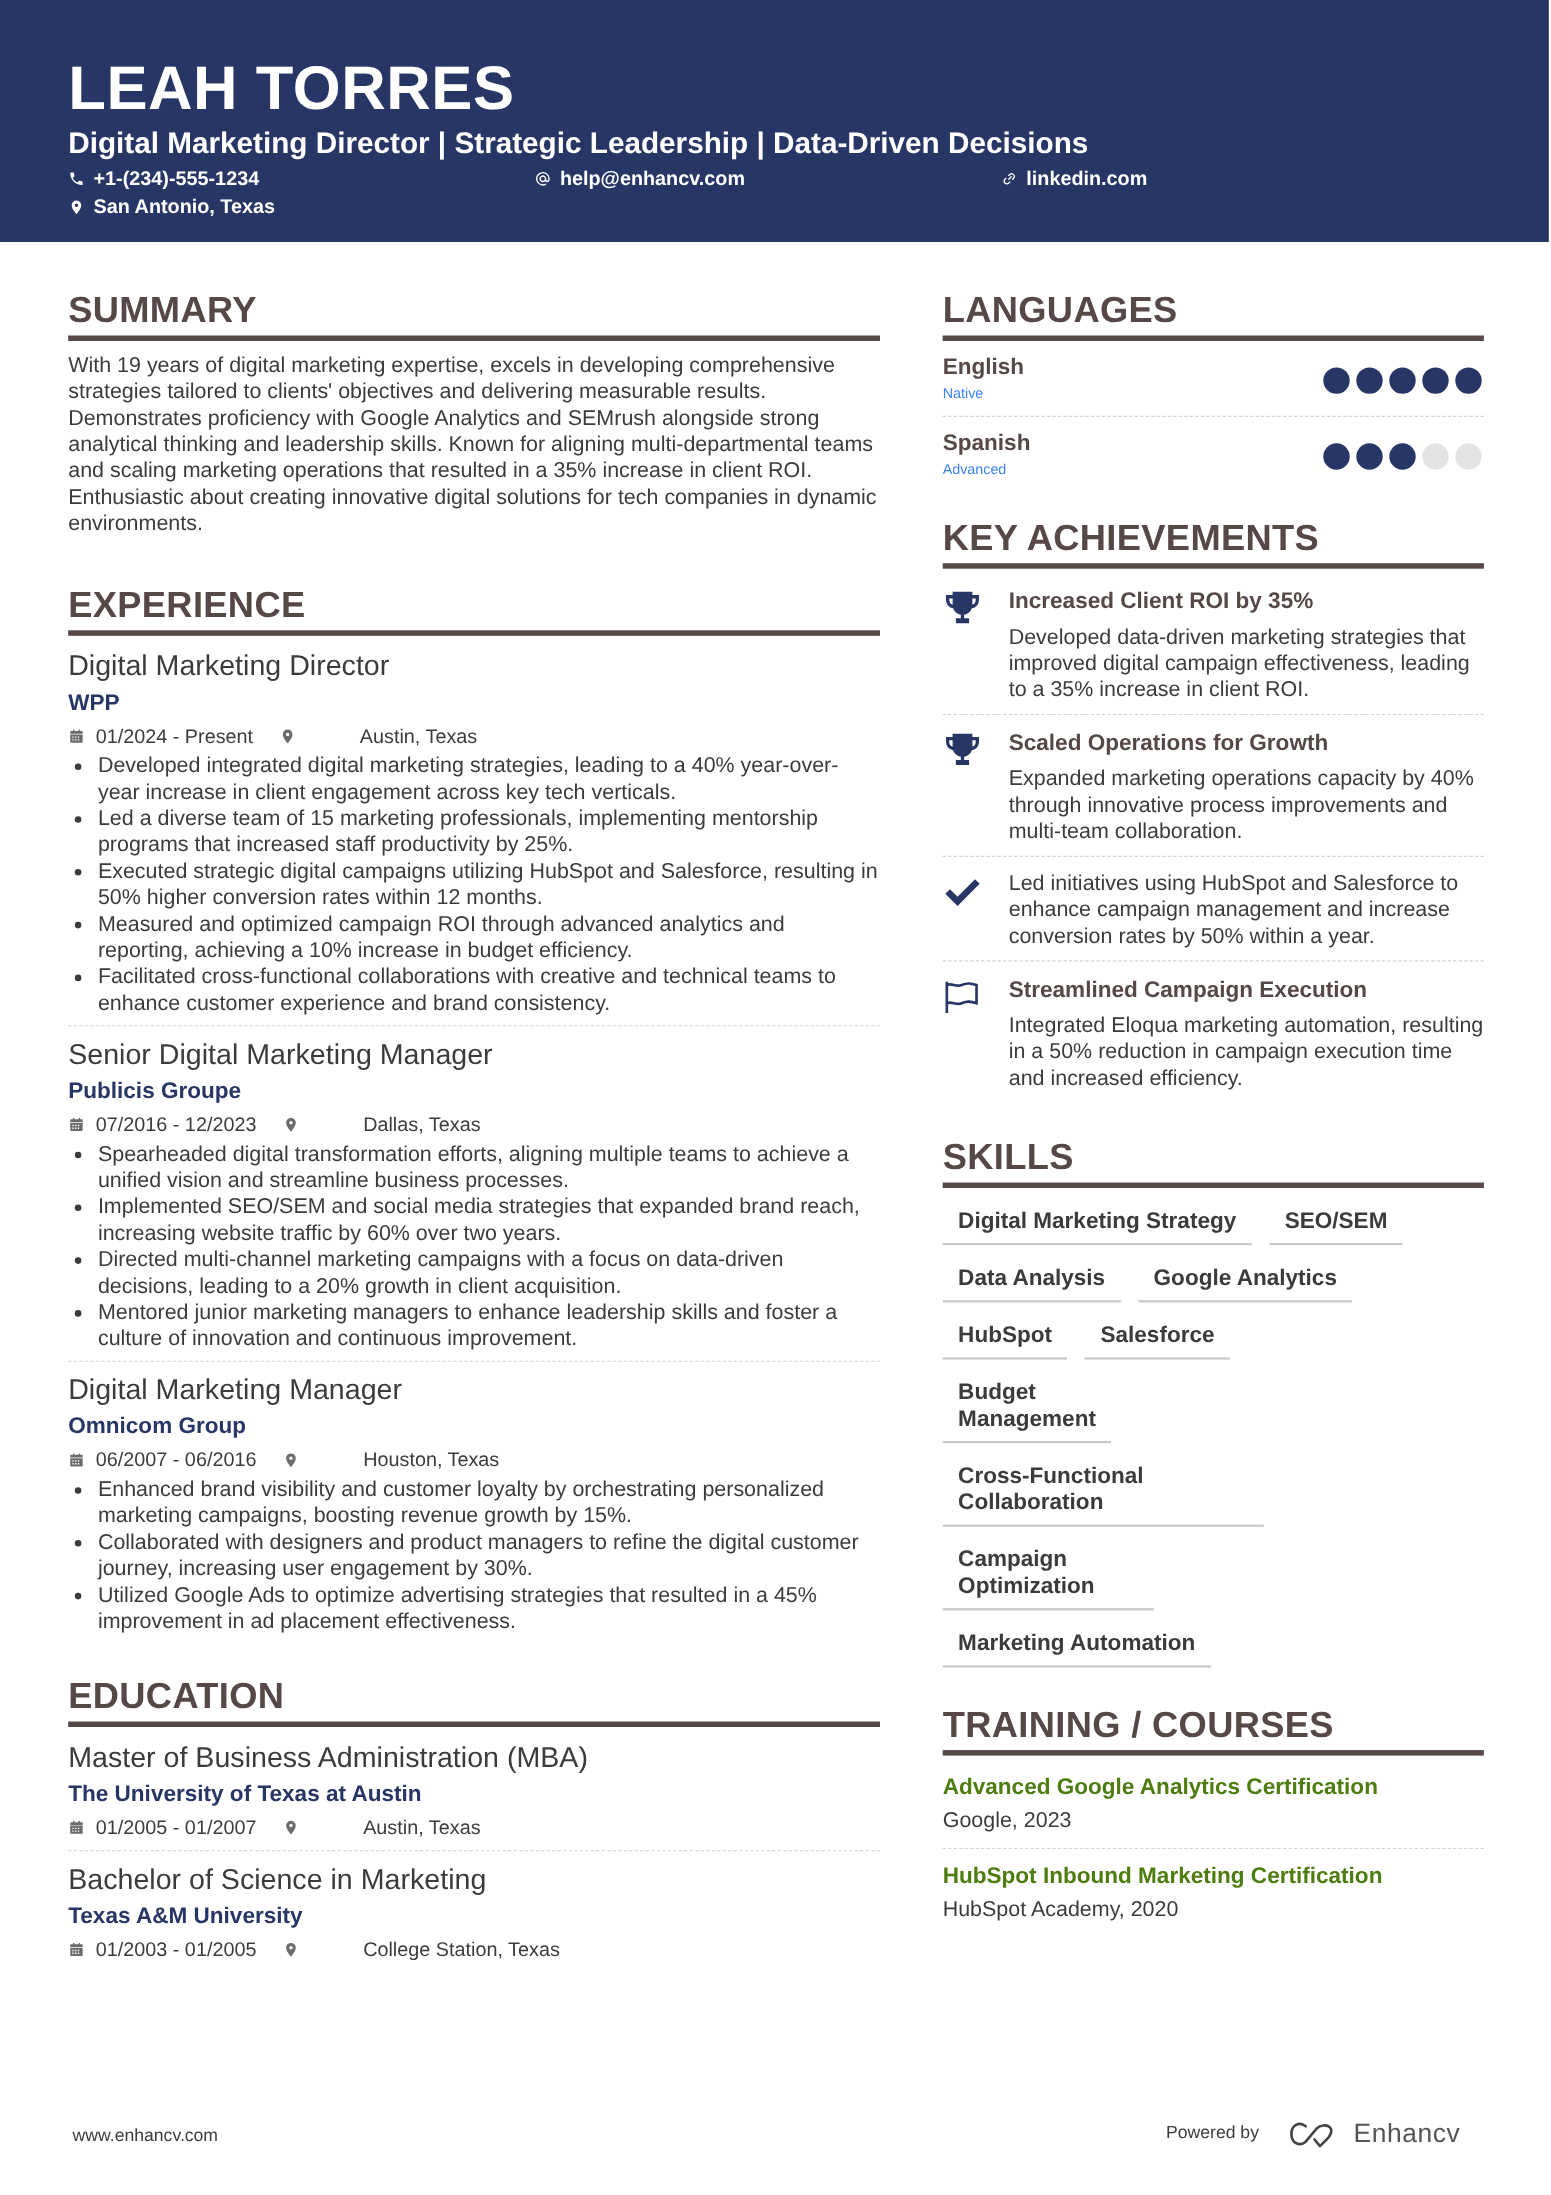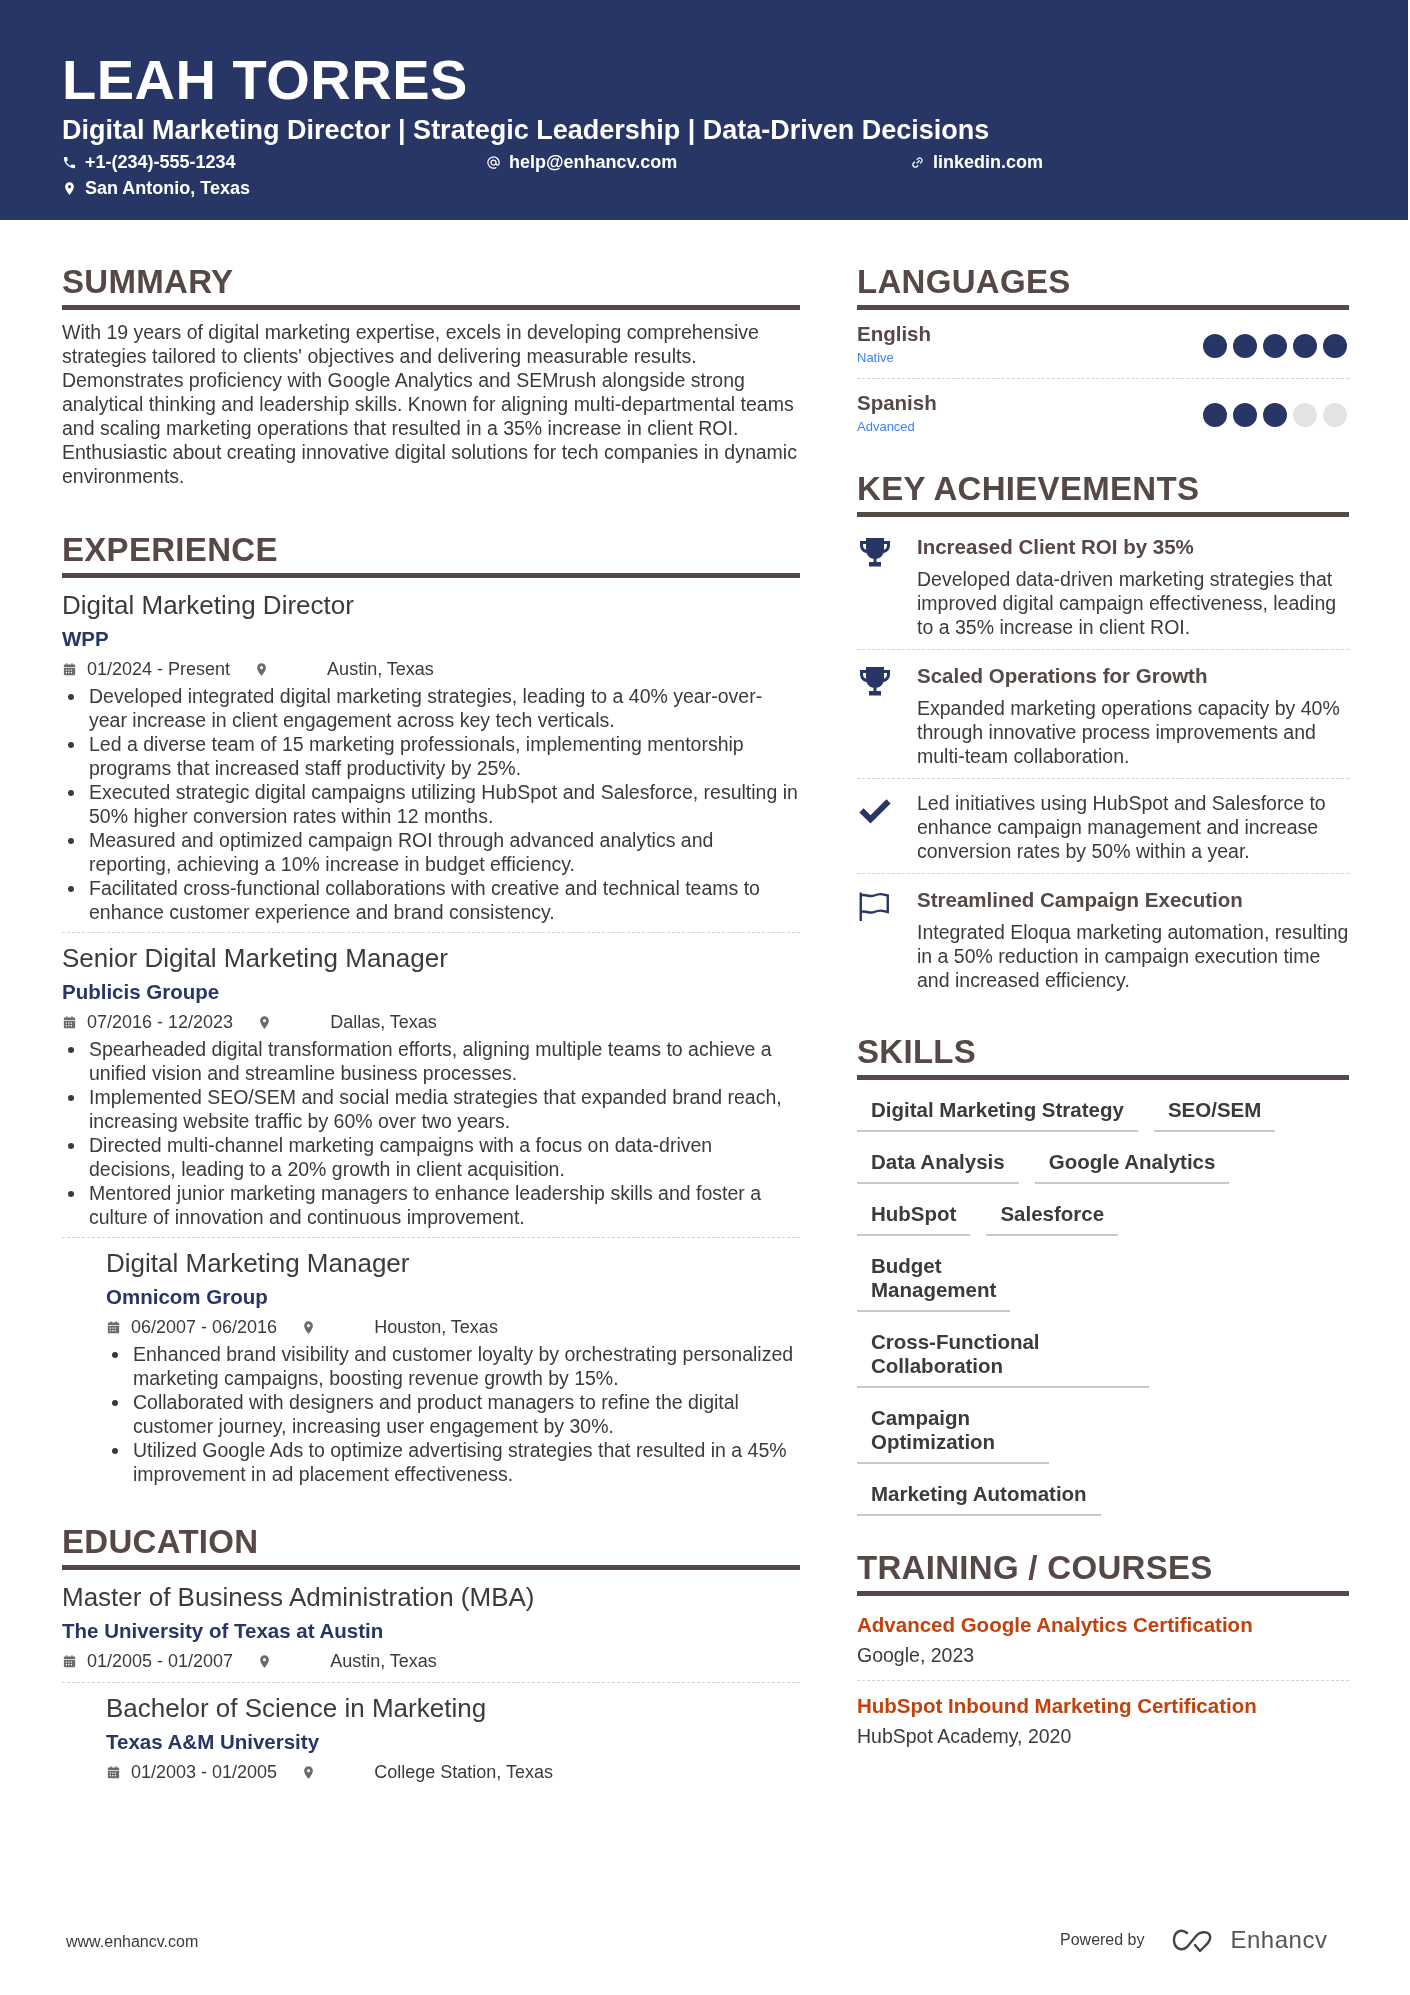--- a/index.html
+++ b/index.html
@@ -17,21 +17,21 @@
     .c-loc { left: 62px; top: 177px; }
 
     .col-left { position: absolute; left: 62px; top: 262px; width: 738px; }
     .col-right { position: absolute; left: 857px; top: 262px; width: 492px; }
 
     .section-title { font-size: 33px; font-weight: 700; color: #574848; line-height: 40px; padding-bottom: 3px; border-bottom: 5px solid #574848; margin-bottom: 10px; letter-spacing: 0.3px; }
 
     .summary-text { font-size: 19.5px; line-height: 24px; color: #3d3a3a; }
 
     .exp-item { padding-bottom: 8px; border-bottom: 1.5px dashed #d3d3d3; margin-bottom: 8px; }
-    .exp-item.last { border-bottom: none; margin-left: 44px; }
+    .exp-item.last { border-bottom: none; }
     .role { font-size: 26px; line-height: 34px; color: #3d3a3a; }
     .company { font-size: 20.5px; font-weight: 700; color: #283665; line-height: 34px; }
     .meta { display: flex; align-items: center; font-size: 18px; color: #3d3a3a; line-height: 26px; }
     .meta svg { width: 15px; height: 15px; fill: #6b6b6b; margin-right: 10px; }
     .meta .loc { display: flex; align-items: center; margin-left: 24px; gap: 48px; }
     ul.bullets { list-style: none; margin-top: 2px; }
     ul.bullets li { position: relative; padding-left: 27px; font-size: 19.5px; line-height: 24px; }
     ul.bullets li::before { content: ""; position: absolute; left: 6px; top: 10px; width: 6px; height: 6px; border-radius: 50%; background: #3d3a3a; }
 
     .lang-item { display: flex; justify-content: space-between; align-items: center; padding: 2px 0 8px 0; border-bottom: 1.5px dashed #d3d3d3; margin-bottom: 10px; }
@@ -47,21 +47,21 @@
     .ach-icon { width: 60px; flex: none; padding-top: 2px; }
     .ach-icon svg { width: 36px; height: 36px; fill: #283665; }
     .ach-title { font-size: 20.5px; font-weight: 700; color: #574848; line-height: 28px; margin-bottom: 6px; }
     .ach-desc { font-size: 19.5px; line-height: 24px; color: #3d3a3a; }
 
     .skills { display: flex; flex-wrap: wrap; column-gap: 16px; row-gap: 14px; padding-top: 4px; }
     .skill { font-size: 20.5px; font-weight: 700; color: #3d3a3a; padding: 4px 14px 8px 14px; border-bottom: 2px solid #c8c8c8; line-height: 24px; }
 
     .train-item { padding: 4px 0 10px 0; border-bottom: 1.5px dashed #d3d3d3; margin-bottom: 6px; }
     .train-item.last { border-bottom: none; }
-    .train-title { font-size: 20.5px; font-weight: 700; color: #c2410c; line-height: 30px; }
+    .train-title { font-size: 20.5px; font-weight: 700; color: #4d7c0f; line-height: 30px; }
     .train-sub { font-size: 19.5px; color: #3d3a3a; line-height: 30px; }
 
     .footer-left { position: absolute; left: 66px; top: 1933px; font-size: 16px; color: #3d3a3a; }
     .footer-right { position: absolute; left: 1060px; top: 1926px; display: flex; align-items: center; font-size: 16px; color: #3d3a3a; }
     .footer-right .logo { display: flex; align-items: center; margin-left: 26px; font-size: 24px; color: #555; letter-spacing: 0.5px; }
     .footer-right .logo svg { width: 48px; height: 28px; margin-right: 12px; }
   </style>
 </head>
 <body>
 

